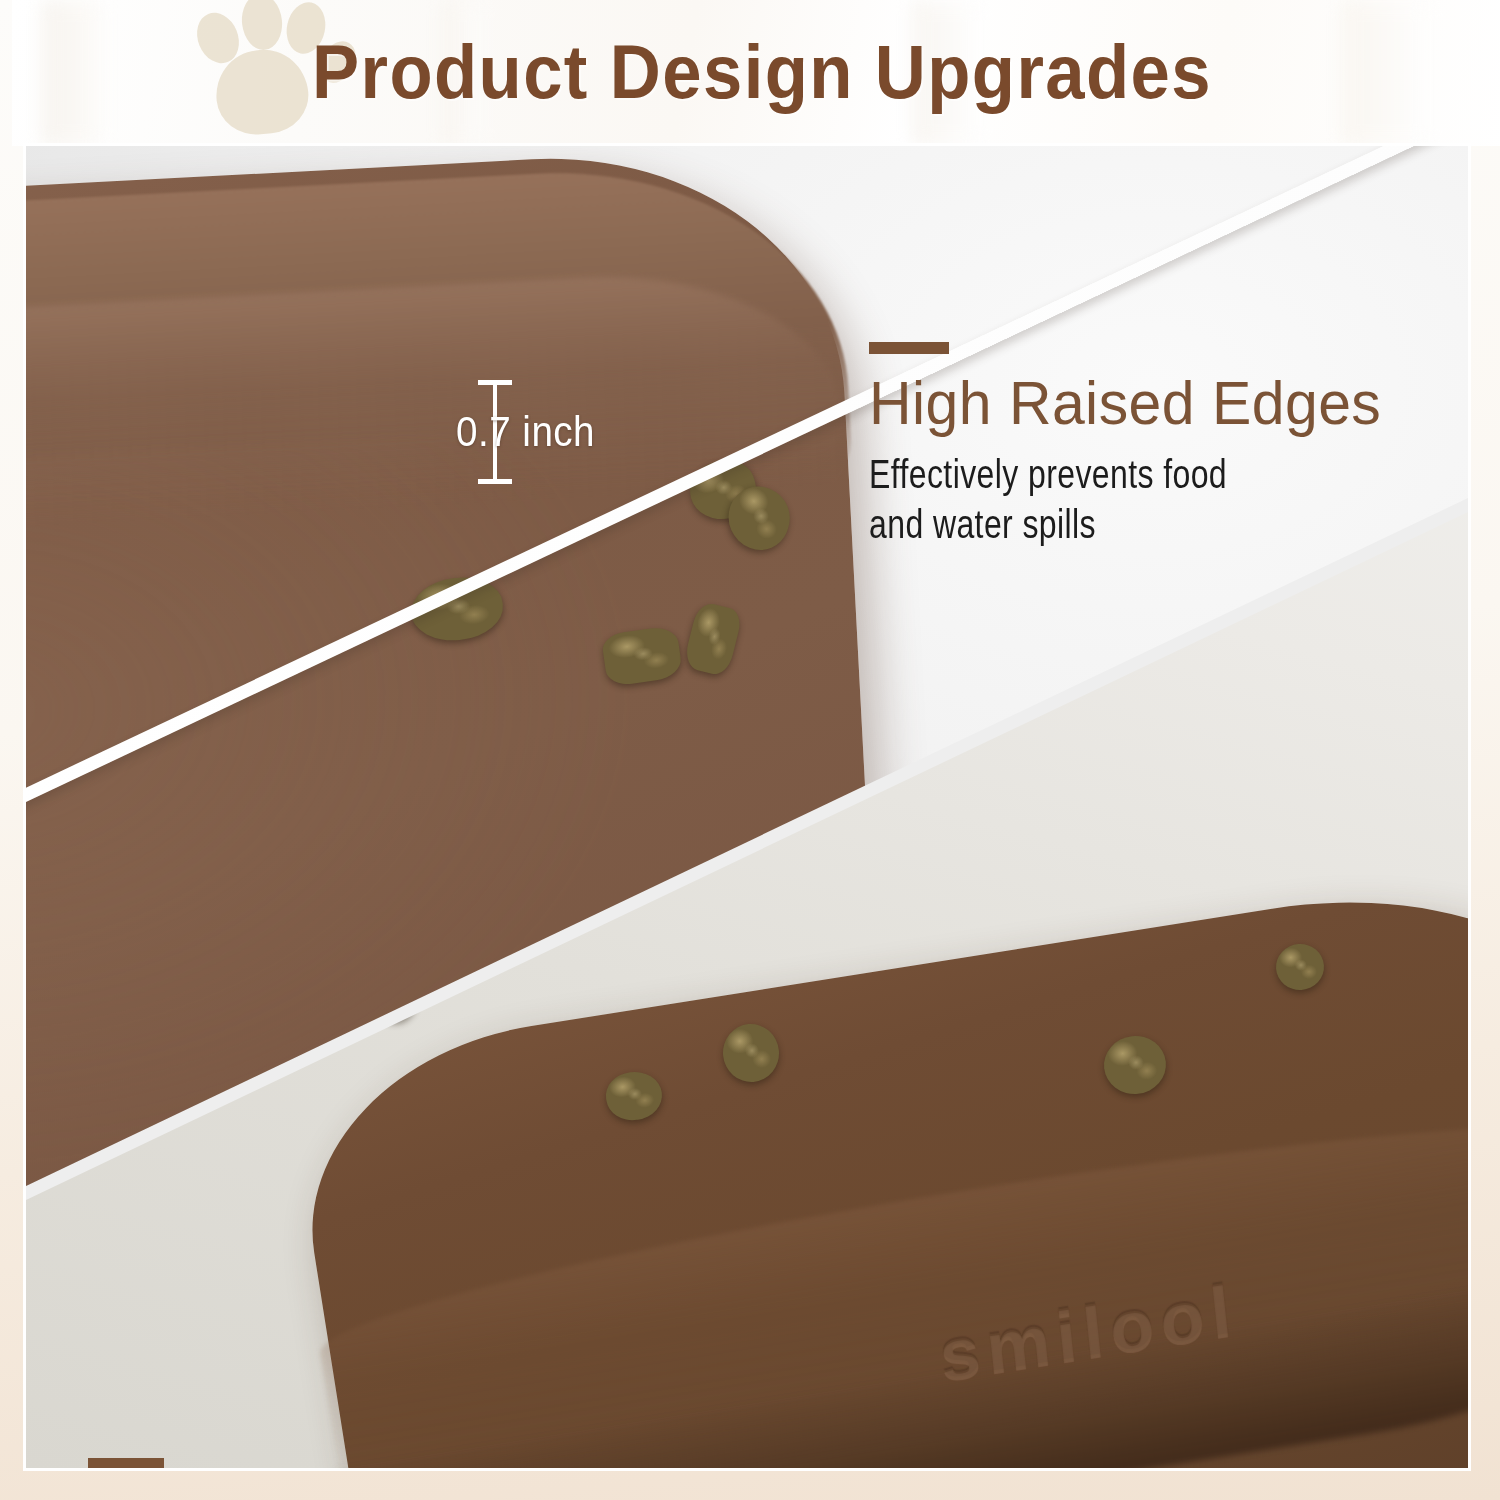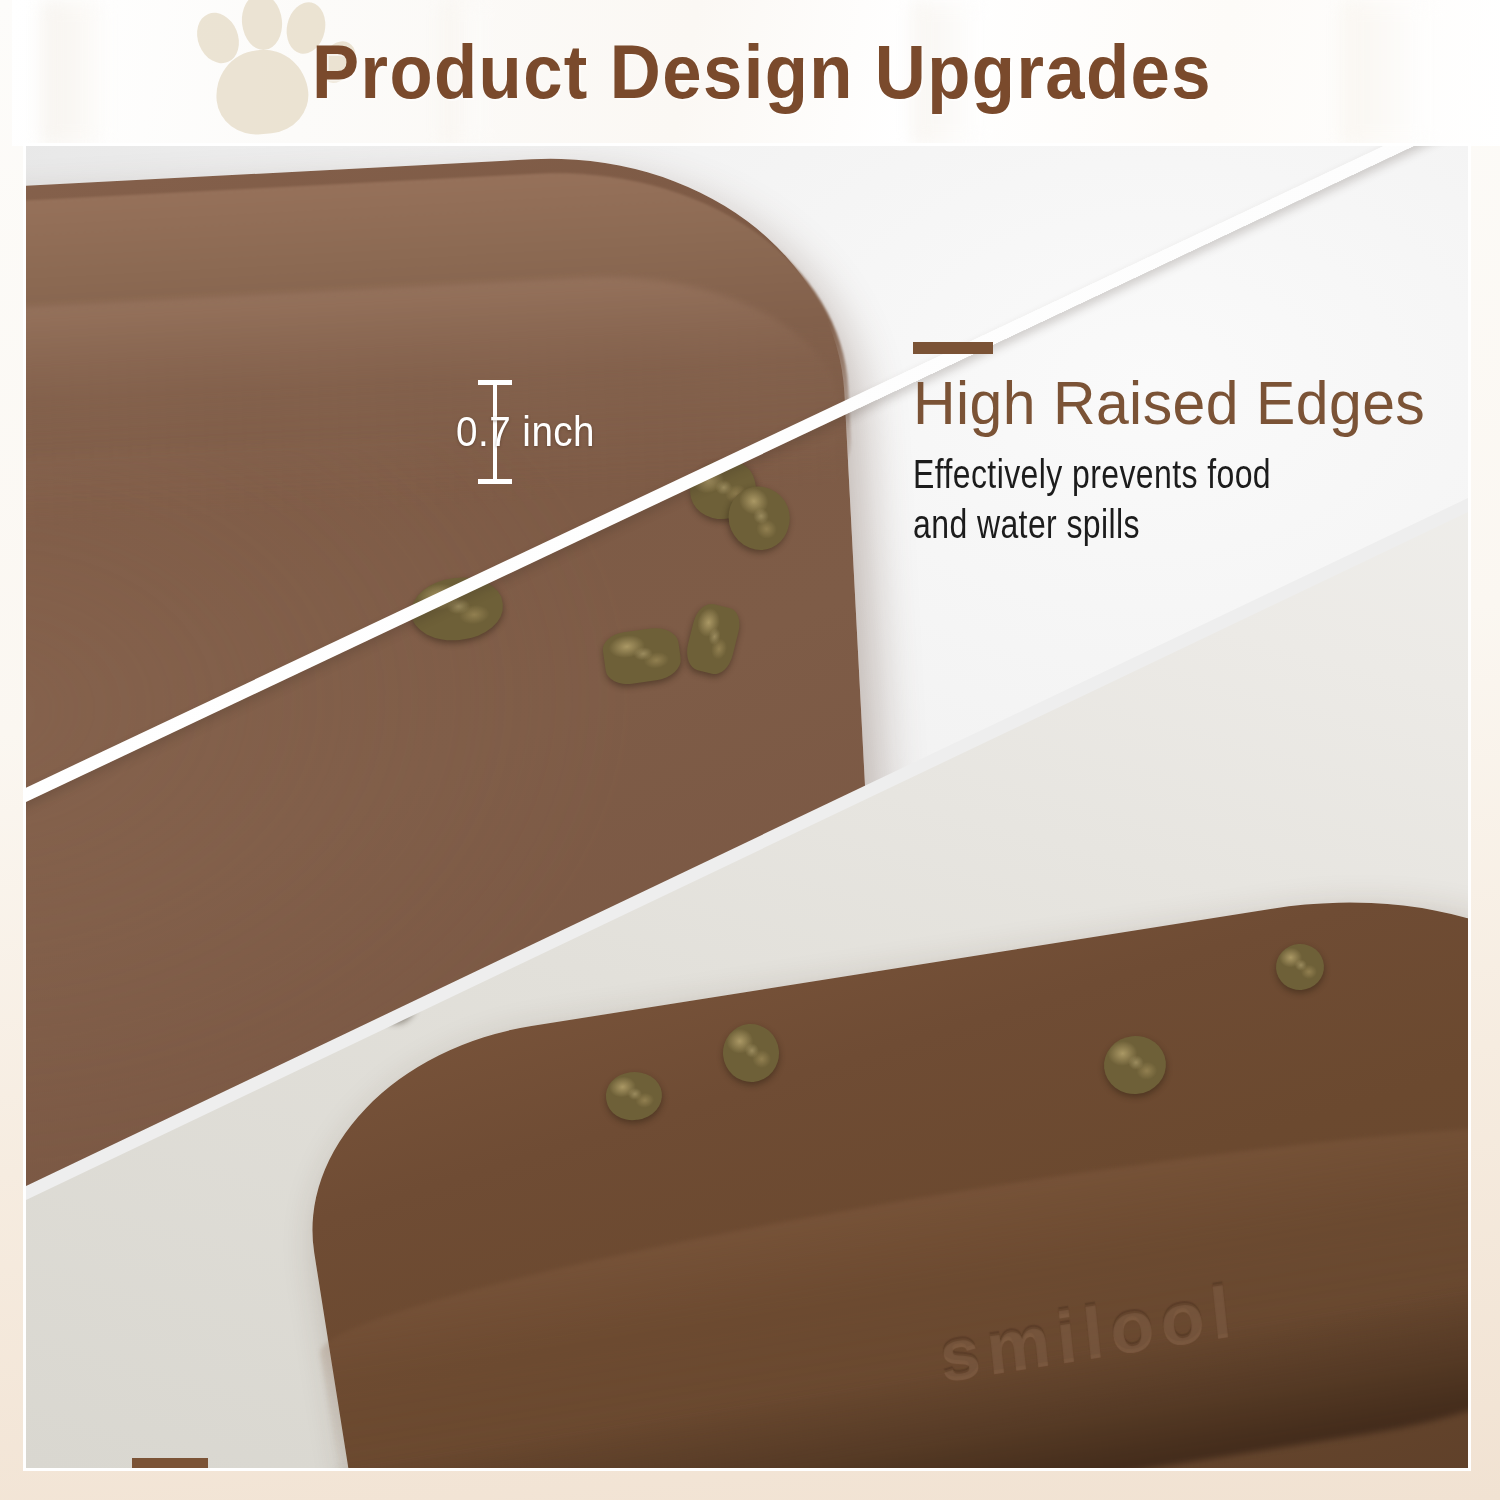--- a/index.html
+++ b/index.html
@@ -176,21 +176,21 @@
   .dim-label{
     position:absolute; left:424px; top:262px;
     color:#ffffff; font-size:42px; letter-spacing:.5px;
     font-family:"Liberation Sans", sans-serif;
     white-space:nowrap;
     transform:scaleX(.92);
     text-shadow:0 1px 3px rgba(60,40,28,.45);
   }
 
   
-  .callout{position:absolute;margin-left:44px;}
+  .callout{position:absolute;}
   .callout .rule{width:80px; height:12px; background:#7b5336; margin-bottom:16px;}
   .callout h2{
     font-family:"Liberation Sans", sans-serif;
     font-weight:normal;
     color:#7b5336;
     letter-spacing:.5px;
     transform:scaleX(.95);
     transform-origin:left center;
     white-space:nowrap;
   }

